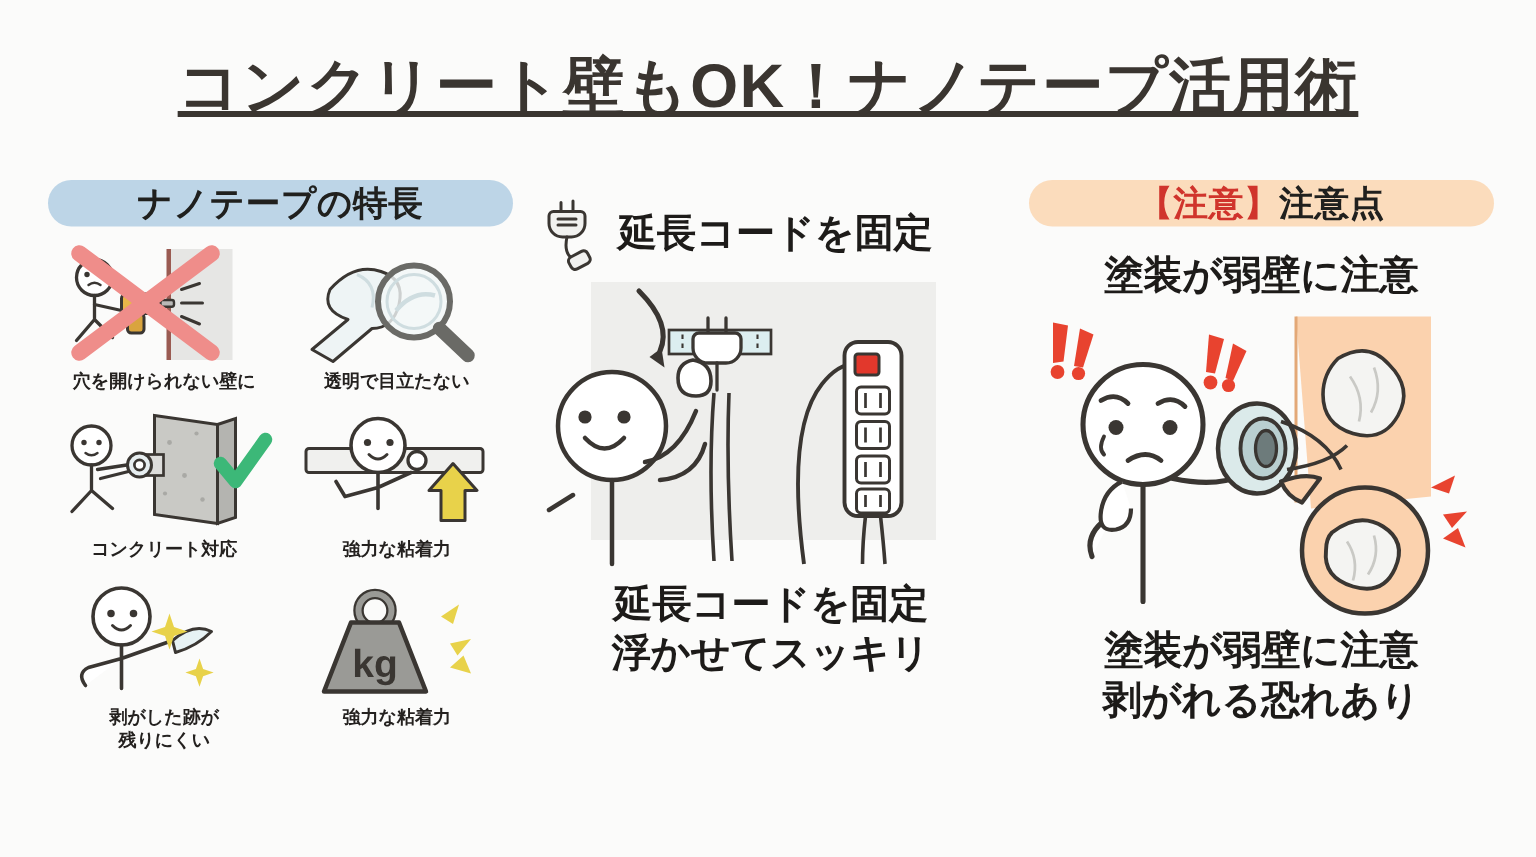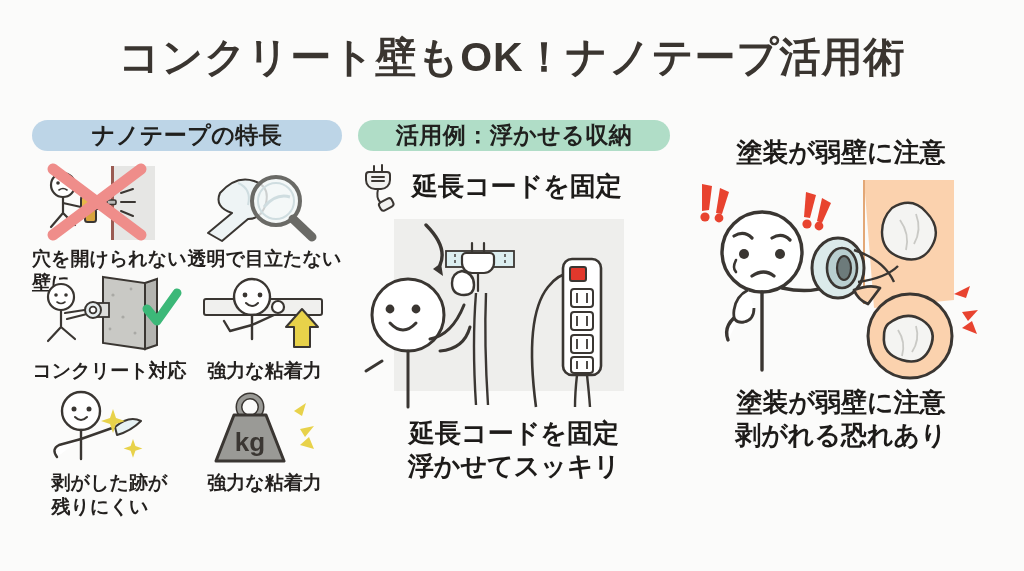--- a/index.html
+++ b/index.html
@@ -12,20 +12,21 @@
   }
   .page{position:relative;width:1024px;height:571px;}
 
   
   .title{
     position:absolute;top:30px;left:0;width:1024px;
     text-align:center;
     font-size:41px;font-weight:bold;letter-spacing:1px;
     color:#3a3530;
     white-space:nowrap;
+    text-decoration:underline;
   }
 
   
   .col{position:absolute;top:120px;}
   .col-a{left:32px;width:310px;}
   .col-b{left:358px;width:312px;}
   .col-c{left:686px;width:310px;}
 
   .pill{
     height:31px;border-radius:21px;
@@ -40,22 +41,22 @@
 
   
   .feat-grid{
     margin-top:12px;
     display:grid;grid-template-columns:1fr 1fr;
     grid-template-rows:112px 112px 122px;
   }
   .feat{display:flex;flex-direction:column;align-items:center;}
   .feat-art{height:80px;display:flex;align-items:flex-end;justify-content:flex-start;}
   .feat-cap{
-    margin-top:4px;font-size:19px;font-weight:bold;line-height:1.25;
-    text-align:left;color:#24211f;white-space:pre-line;
+    margin-top:4px;font-size:12px;font-weight:bold;line-height:1.25;
+    text-align:center;color:#24211f;white-space:pre-line;
   }
 
   
   .mid-head{
     margin-top:10px;height:50px;
     display:flex;align-items:center;justify-content:flex-start;gap:6px;
     padding-left:6px;
   }
   .mid-head-text{font-size:26px;font-weight:bold;color:#1d1b19;white-space:nowrap;}
   .mid-art{height:200px;position:relative;}
@@ -218,23 +219,20 @@
             </g>
           </svg>
         </div>
         <div class="feat-cap">強力な粘着力</div>
       </div>
 
     </div>
   </div>
 
   <div class="col col-b">
-    <div class="pill pill-green">
-      <span>活用例：浮かせる収納</span>
-    </div>
 
     <div class="mid-head">
       <svg width="42" height="48" viewBox="0 0 42 48">
         <g fill="none" stroke="#3a3632" stroke-width="2" stroke-linecap="round" stroke-linejoin="round">
           <path d="M10 4 L10 10 M18 3 L18 9"></path>
           <path d="M5 10 h18 a3 3 0 0 1 3 3 v5 a9 9 0 0 1 -9 9 h-6 a9 9 0 0 1 -9 -9 v-5 a3 3 0 0 1 3 -3 z" fill="#f1f1ef"></path>
           <path d="M8 15 h12 M8 19 h12"></path>
           <path d="M14 27 q-2 9 2 13"></path>
           <rect x="15" y="38" width="14" height="9" rx="3" fill="#f1f1ef" transform="rotate(-28 22 42)"></rect>
         </g>
@@ -291,20 +289,24 @@
           <path d="M219 164 q-2 18 -2 32 M229 164 q2 18 3 32" fill="none" stroke="#3a3632" stroke-width="2.4"></path>
         </g>
       </svg>
     </div>
 
     <div class="mid-cap">延長コードを固定
 浮かせてスッキリ</div>
   </div>
 
   <div class="col col-c">
+    <div class="pill pill-peach">
+      <span class="warn-red">【注意】</span>
+      <span>注意点</span>
+    </div>
 
     <div class="right-head">
       <span class="right-head-text">塗装が弱壁に注意</span>
     </div>
 
     <div class="right-art">
       <svg width="310" height="208" viewBox="0 0 310 208">
 
         <path d="M178 8 L268 8 L268 128 L188 136 Z" fill="#fbd2ae"></path>
         <path d="M178 8 L178 132" stroke="#e3a877" stroke-width="2"></path>

